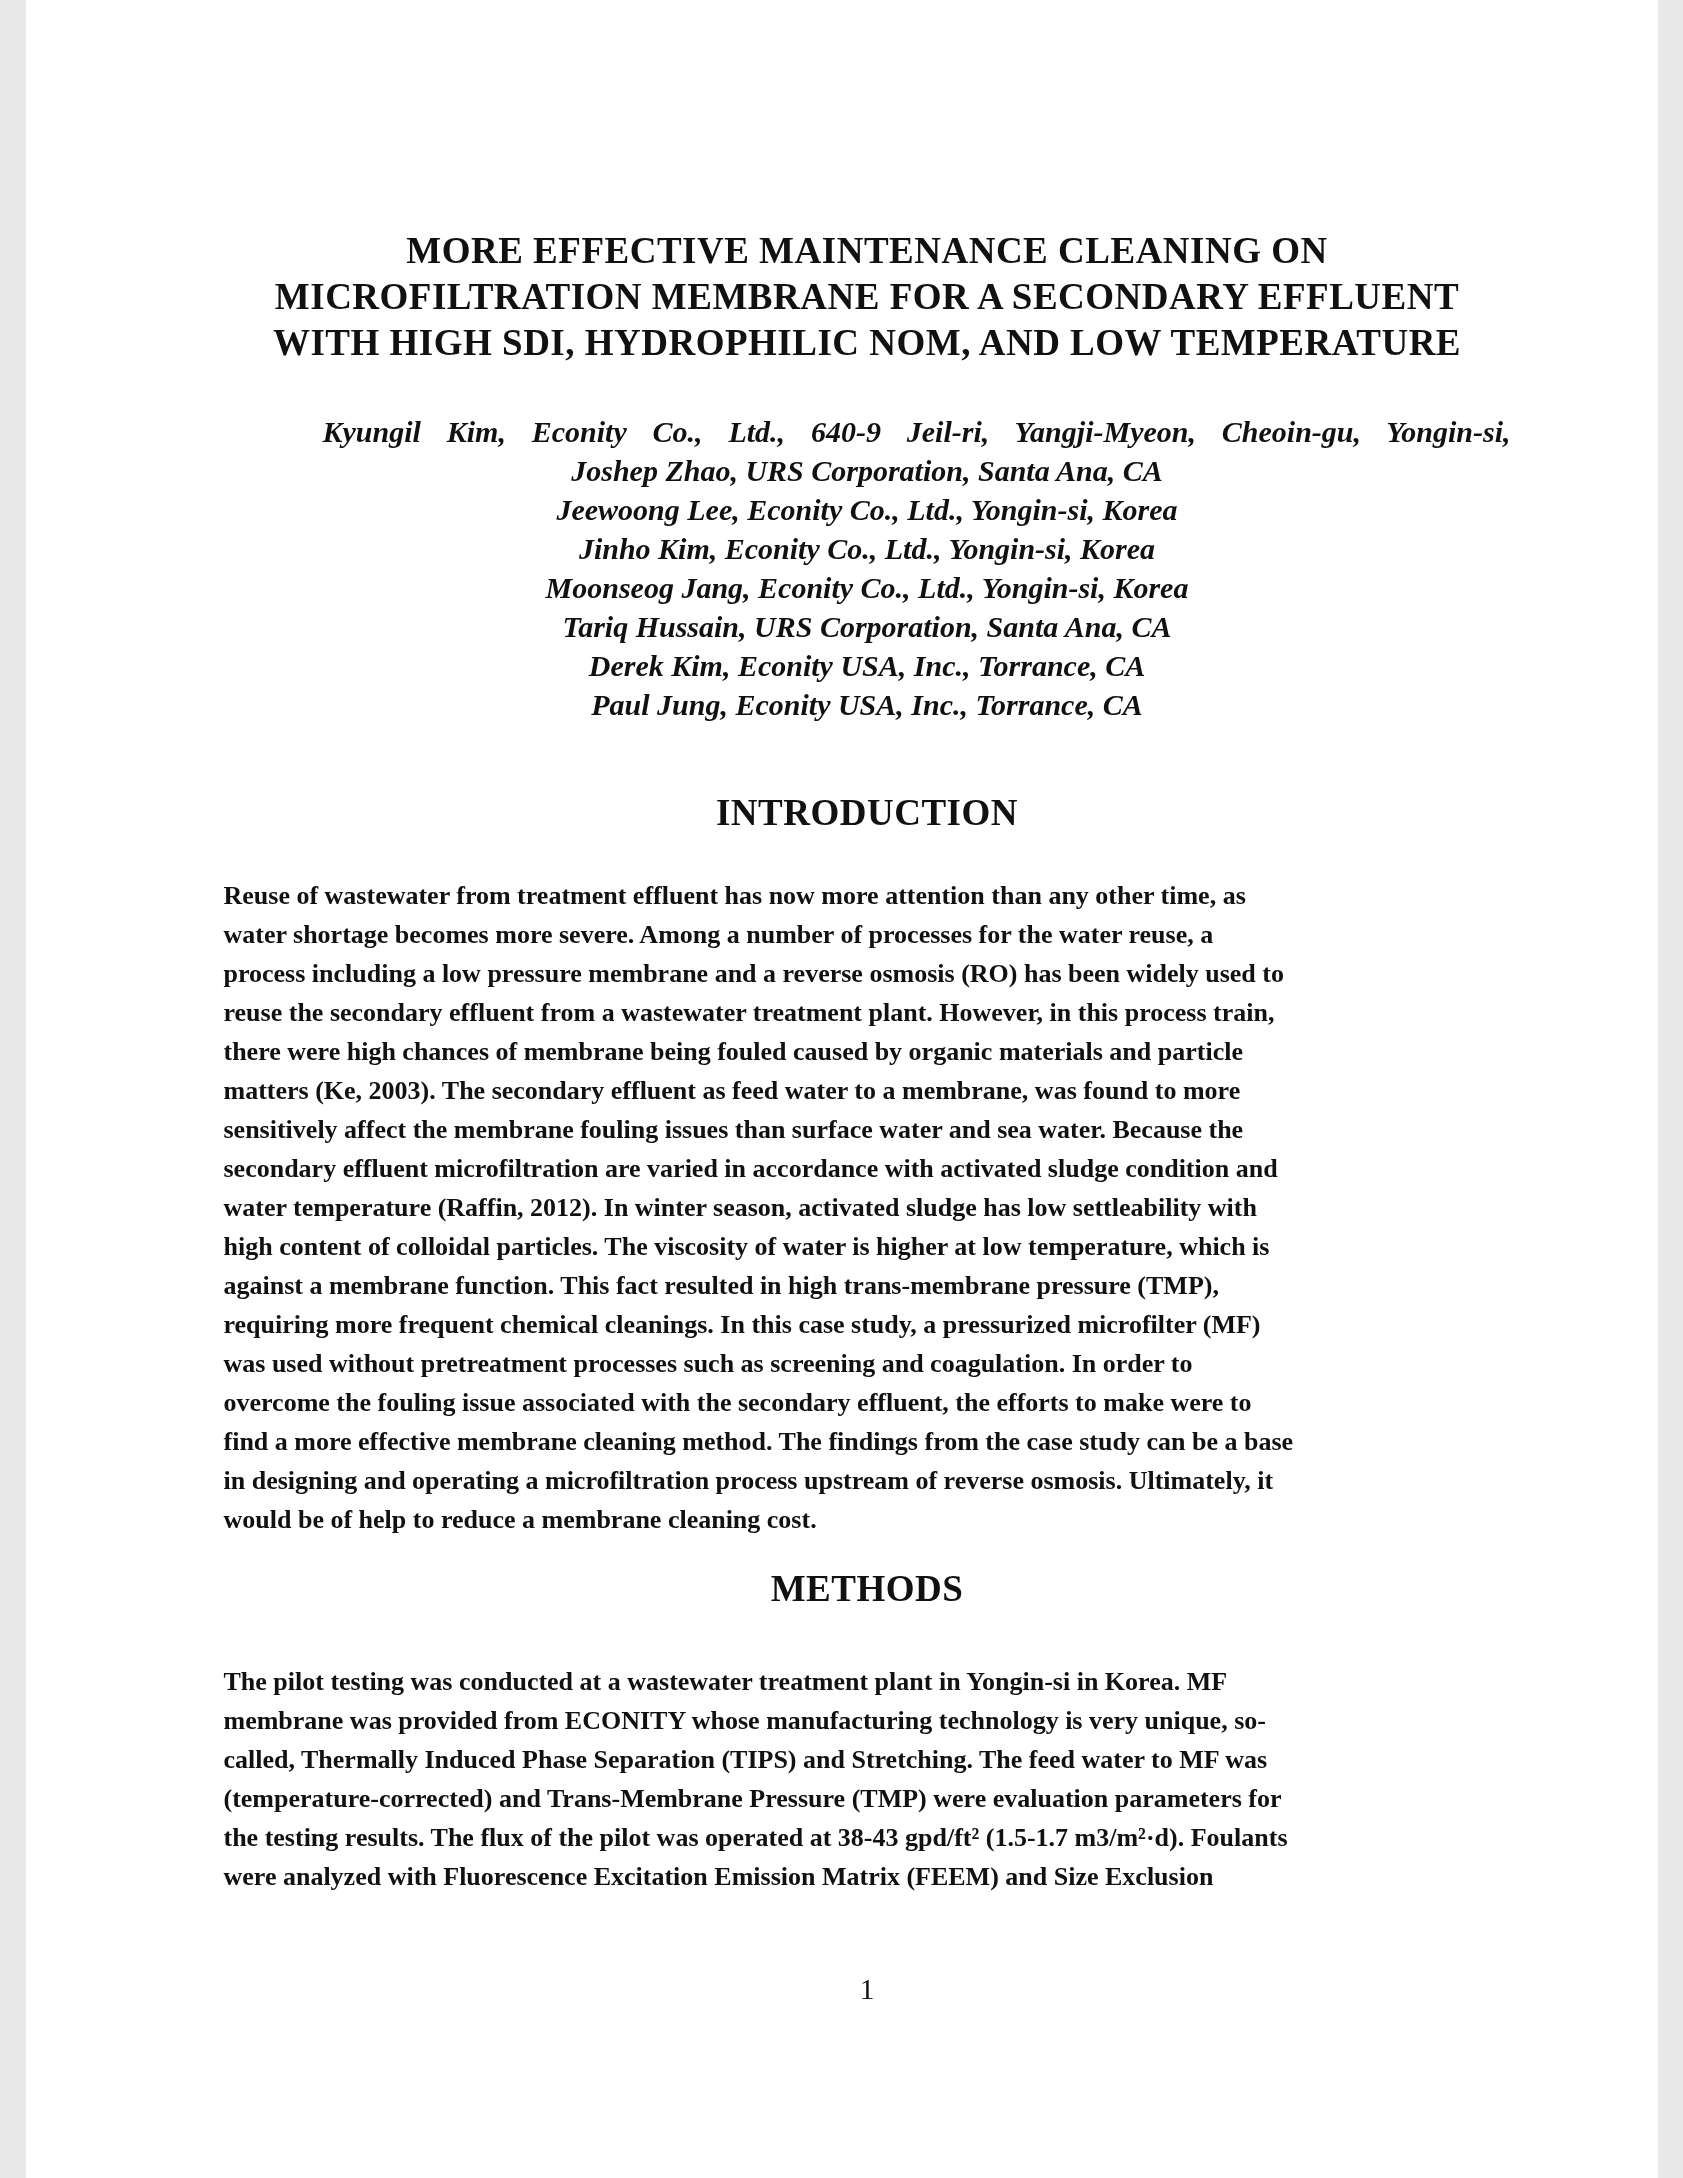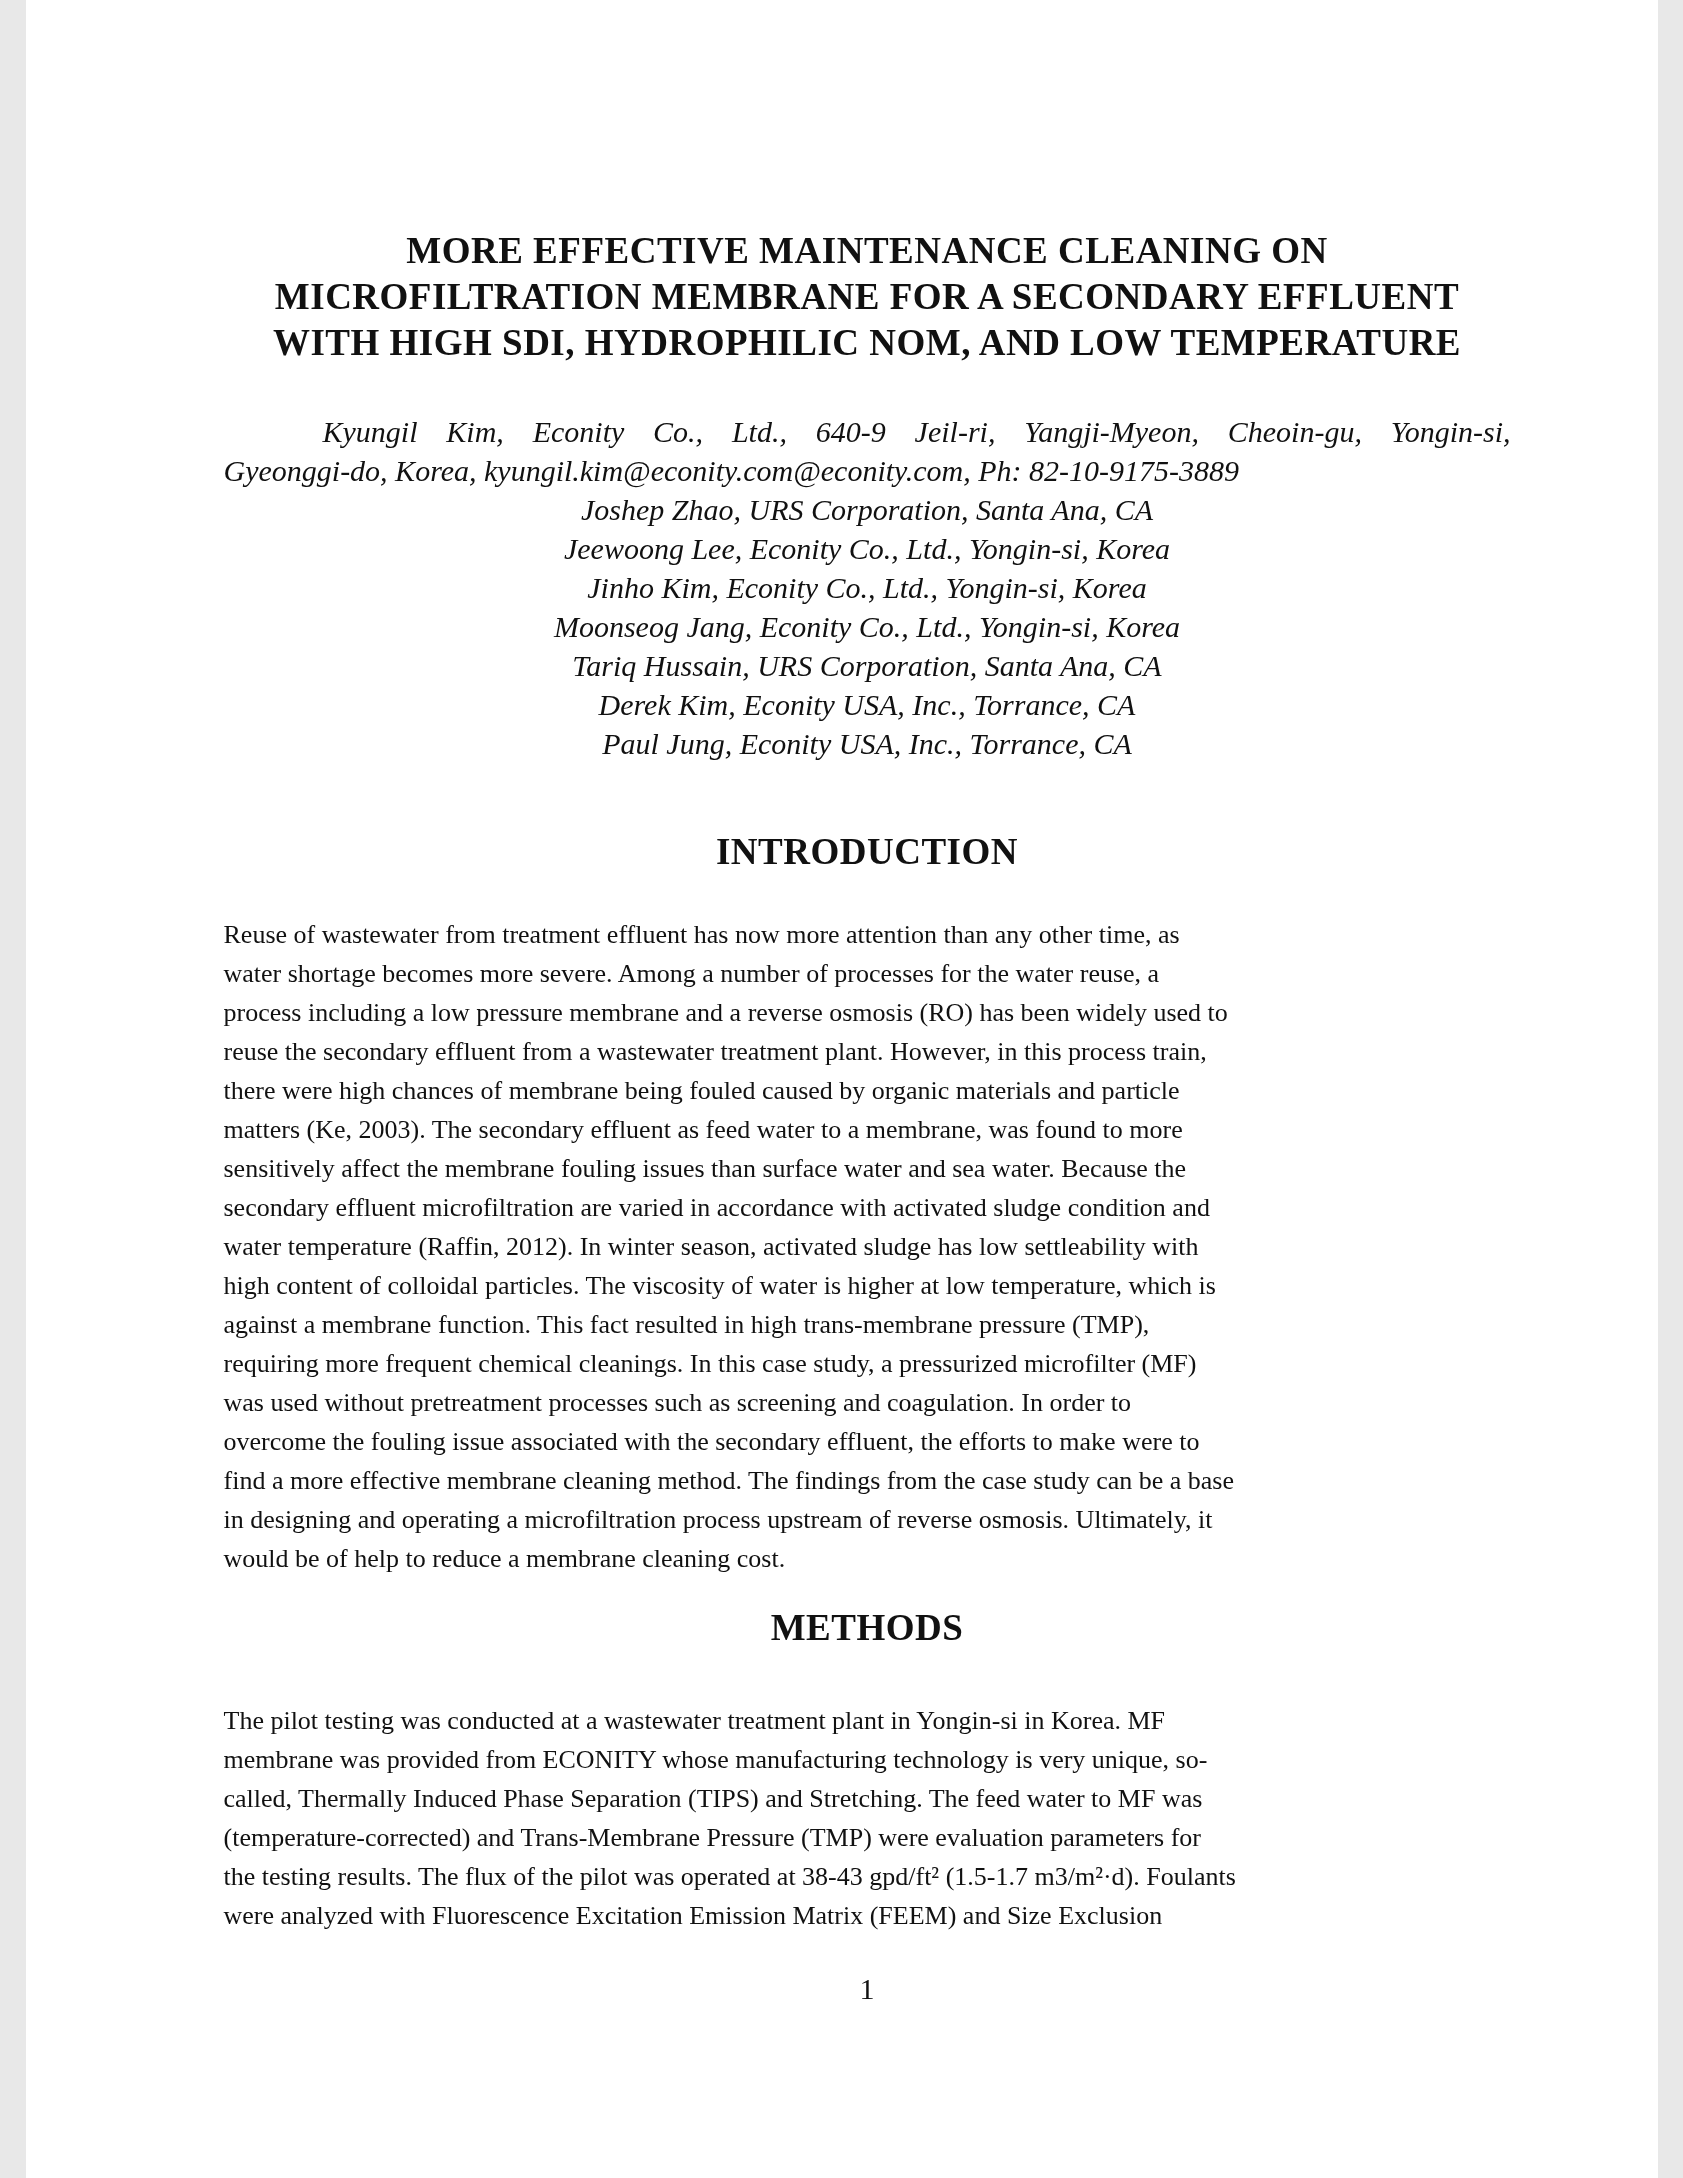--- a/index.html
+++ b/index.html
@@ -17,21 +17,21 @@
     overflow: hidden;
     margin: 0 auto;
   }
   .content {
     position: absolute;
     left: 198px;
     top: 0;
     width: 1287px;
     padding-top: 228px;
   }
-  h1, h2, .para, .authors { margin: 0; padding: 0; }
+  h1, h2, .para, .authors { margin: 0; padding: 0; font-weight: bold; }
   .title {
     font-size: 37px;
     line-height: 46px;
     font-weight: bold;
     text-align: center;
     letter-spacing: 0.5px;
   }
   .authors {
     margin-top: 46px;
     font-size: 30px;
@@ -79,21 +79,20 @@
   <div class="content">
 
     <h1 class="title">
         <div class="tline">MORE EFFECTIVE MAINTENANCE CLEANING ON</div>
         <div class="tline">MICROFILTRATION MEMBRANE FOR A SECONDARY EFFLUENT</div>
         <div class="tline">WITH HIGH SDI, HYDROPHILIC NOM, AND LOW TEMPERATURE</div>
       </h1>
 
     <div class="authors">
       <div class="a-just">Kyungil Kim, Econity Co., Ltd., 640-9 Jeil-ri, Yangji-Myeon, Cheoin-gu, Yongin-si,</div>
-      <div class="a-left tline">Gyeonggi-do, Korea, kyungil.kim@econity.com@econity.com, Ph: 82-10-9175-3889</div>
       <div class="a-center">
           <div class="tline">Joshep Zhao, URS Corporation, Santa Ana, CA</div>
           <div class="tline">Jeewoong Lee, Econity Co., Ltd., Yongin-si, Korea</div>
           <div class="tline">Jinho Kim, Econity Co., Ltd., Yongin-si, Korea</div>
           <div class="tline">Moonseog Jang, Econity Co., Ltd., Yongin-si, Korea</div>
           <div class="tline">Tariq Hussain, URS Corporation, Santa Ana, CA</div>
           <div class="tline">Derek Kim, Econity USA, Inc., Torrance, CA</div>
           <div class="tline">Paul Jung, Econity USA, Inc., Torrance, CA</div>
         </div>
     </div>

